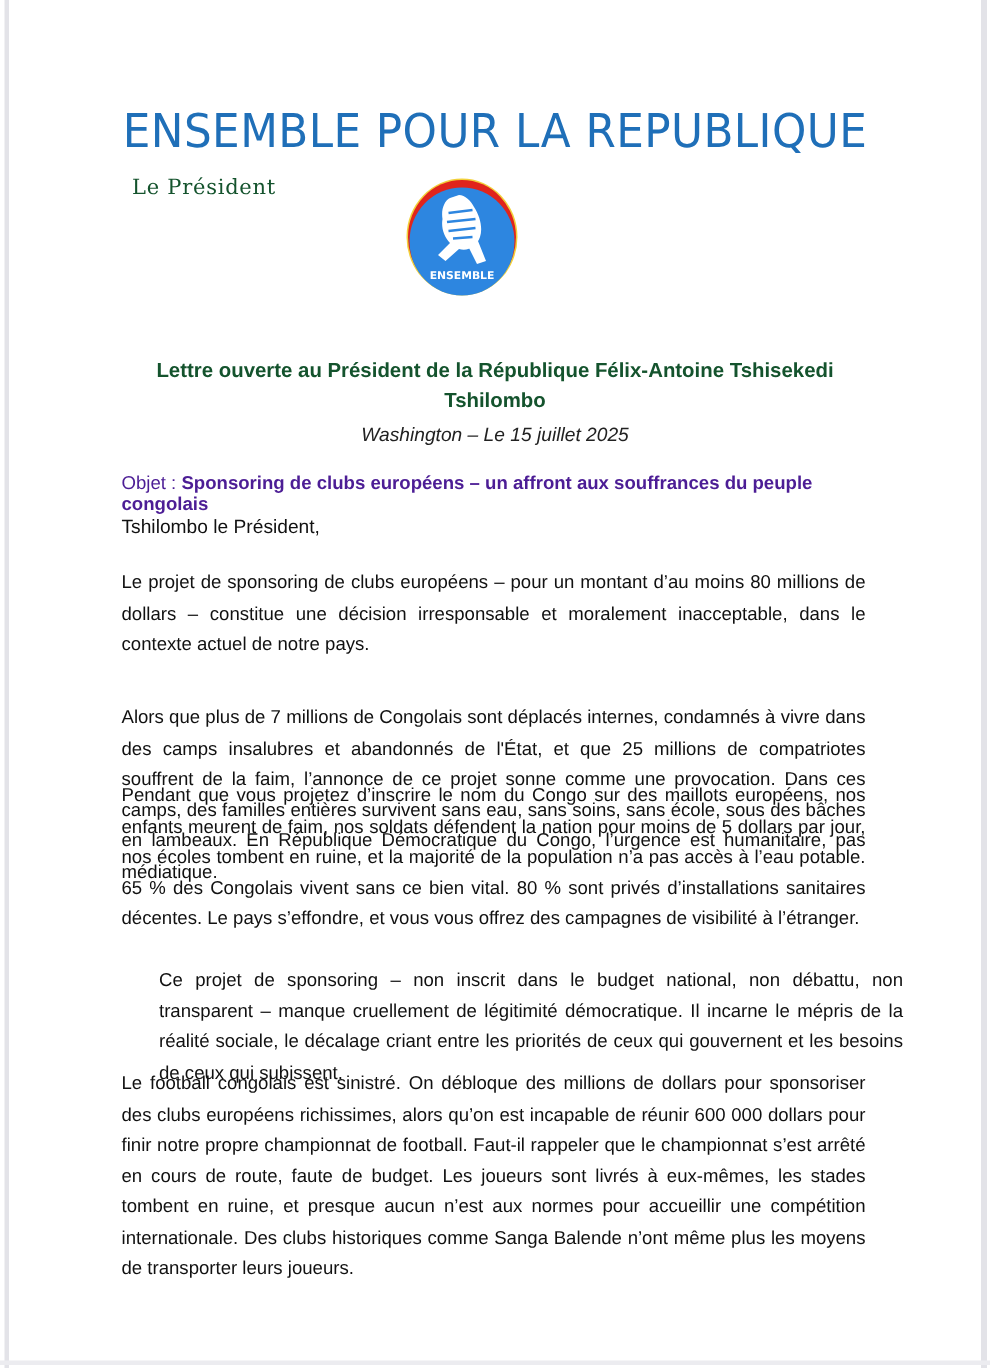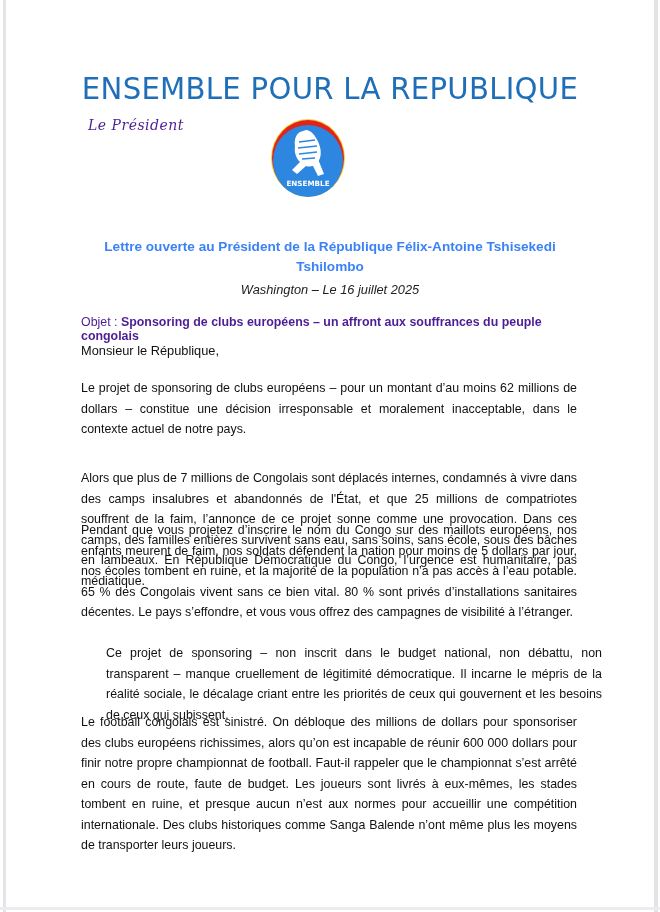--- a/index.html
+++ b/index.html
@@ -11,27 +11,27 @@
   .edge-right { position: absolute; left: 654px; top: 0; width: 4px; height: 912px; background: #e3e3e8; }
   .edge-bottom { position: absolute; left: 0; top: 907px; width: 660px; height: 3px; background: #ececf0; }
 
   .header-title {
     position: absolute; top: 70px; left: 0; width: 660px; text-align: center;
     font-family: "DejaVu Sans", sans-serif; font-size: 31px; letter-spacing: 0.3px;
     color: #1f6fb8; font-weight: normal; transform: scaleX(0.94);
   }
   .signature {
     position: absolute; top: 117px; left: 88px; font-family: "DejaVu Serif", serif;
-    font-style: italic; font-size: 14px; color: #4c1d95; letter-spacing: 0.5px;
+    font-size: 14px; color: #14532d; letter-spacing: 0.5px;
   }
   .logo { position: absolute; top: 118px; left: 270px; width: 76px; height: 80px; }
 
   .letter-title {
     position: absolute; top: 237px; left: 80px; width: 500px; text-align: center;
-    font-weight: bold; font-size: 13.6px; line-height: 20px; color: #3b82f6;
+    font-weight: bold; font-size: 13.6px; line-height: 20px; color: #14532d;
   }
   .letter-place {
     position: absolute; top: 282px; left: 80px; width: 500px; text-align: center;
     font-style: italic; font-size: 12.8px; color: #222;
   }
   .subject {
     position: absolute; top: 315px; left: 81px; width: 520px; font-size: 12.4px; color: #4c1d95;
   }
   .subject b { font-weight: bold; }
   .salutation { position: absolute; top: 343px; left: 81px; font-size: 12.8px; color: #111; }
@@ -69,25 +69,25 @@
       <path d="M29 24 L45 22"></path>
       <path d="M28 30 L47 28"></path>
       <path d="M29 36 L47 34"></path>
       <path d="M32 41 L45 40"></path>
     </g>
     <text x="38" y="68" text-anchor="middle" font-family="DejaVu Sans, sans-serif" font-size="7.2" font-weight="bold" fill="#ffffff">ENSEMBLE</text>
   </svg>
 </div>
 
 <div class="letter-title">Lettre ouverte au Président de la République Félix-Antoine Tshisekedi Tshilombo</div>
-<div class="letter-place">Washington – Le 16 juillet 2025</div>
+<div class="letter-place">Washington – Le 15 juillet 2025</div>
 
 <div class="subject">
   <span>Objet : </span><b>Sponsoring de clubs européens – un affront aux souffrances du peuple congolais</b>
 </div>
 
-<div class="salutation">Monsieur le République,</div>
+<div class="salutation">Tshilombo le Président,</div>
 
-<p class="body-text p1">Le projet de sponsoring de clubs européens – pour un montant d’au moins 62 millions de dollars – constitue une décision irresponsable et moralement inacceptable, dans le contexte actuel de notre pays.</p>
+<p class="body-text p1">Le projet de sponsoring de clubs européens – pour un montant d’au moins 80 millions de dollars – constitue une décision irresponsable et moralement inacceptable, dans le contexte actuel de notre pays.</p>
 <p class="body-text p2">Alors que plus de 7 millions de Congolais sont déplacés internes, condamnés à vivre dans des camps insalubres et abandonnés de l'État, et que 25 millions de compatriotes souffrent de la faim, l’annonce de ce projet sonne comme une provocation. Dans ces camps, des familles entières survivent sans eau, sans soins, sans école, sous des bâches en lambeaux.  En République Démocratique du Congo, l’urgence est humanitaire, pas médiatique.</p>
 <p class="body-text p3">Pendant que vous projetez d’inscrire le nom du Congo sur des maillots européens, nos enfants meurent de faim, nos soldats défendent la nation pour moins de 5 dollars par jour, nos écoles tombent en ruine, et la majorité de la population n’a pas accès à l’eau potable. 65 % des Congolais vivent sans ce bien vital. 80 % sont privés d’installations sanitaires décentes. Le pays s’effondre, et vous vous offrez des campagnes de visibilité à l’étranger.</p>
 <p class="body-text p4">Ce projet de sponsoring – non inscrit dans le budget national, non débattu, non transparent – manque cruellement de légitimité démocratique. Il incarne le mépris de la réalité sociale, le décalage criant entre les priorités de ceux qui gouvernent et les besoins de ceux qui subissent.</p>
 <p class="body-text p5">Le football congolais est sinistré. On débloque des millions de dollars pour sponsoriser des clubs européens richissimes, alors qu’on est incapable de réunir 600 000 dollars pour finir notre propre championnat de football. Faut-il rappeler que le championnat s’est arrêté en cours de route, faute de budget. Les joueurs sont livrés à eux-mêmes, les stades tombent en ruine, et presque aucun n’est aux normes pour accueillir une compétition internationale. Des clubs historiques comme Sanga Balende n’ont même plus les moyens de transporter leurs joueurs.</p>
 
 </body></html>

